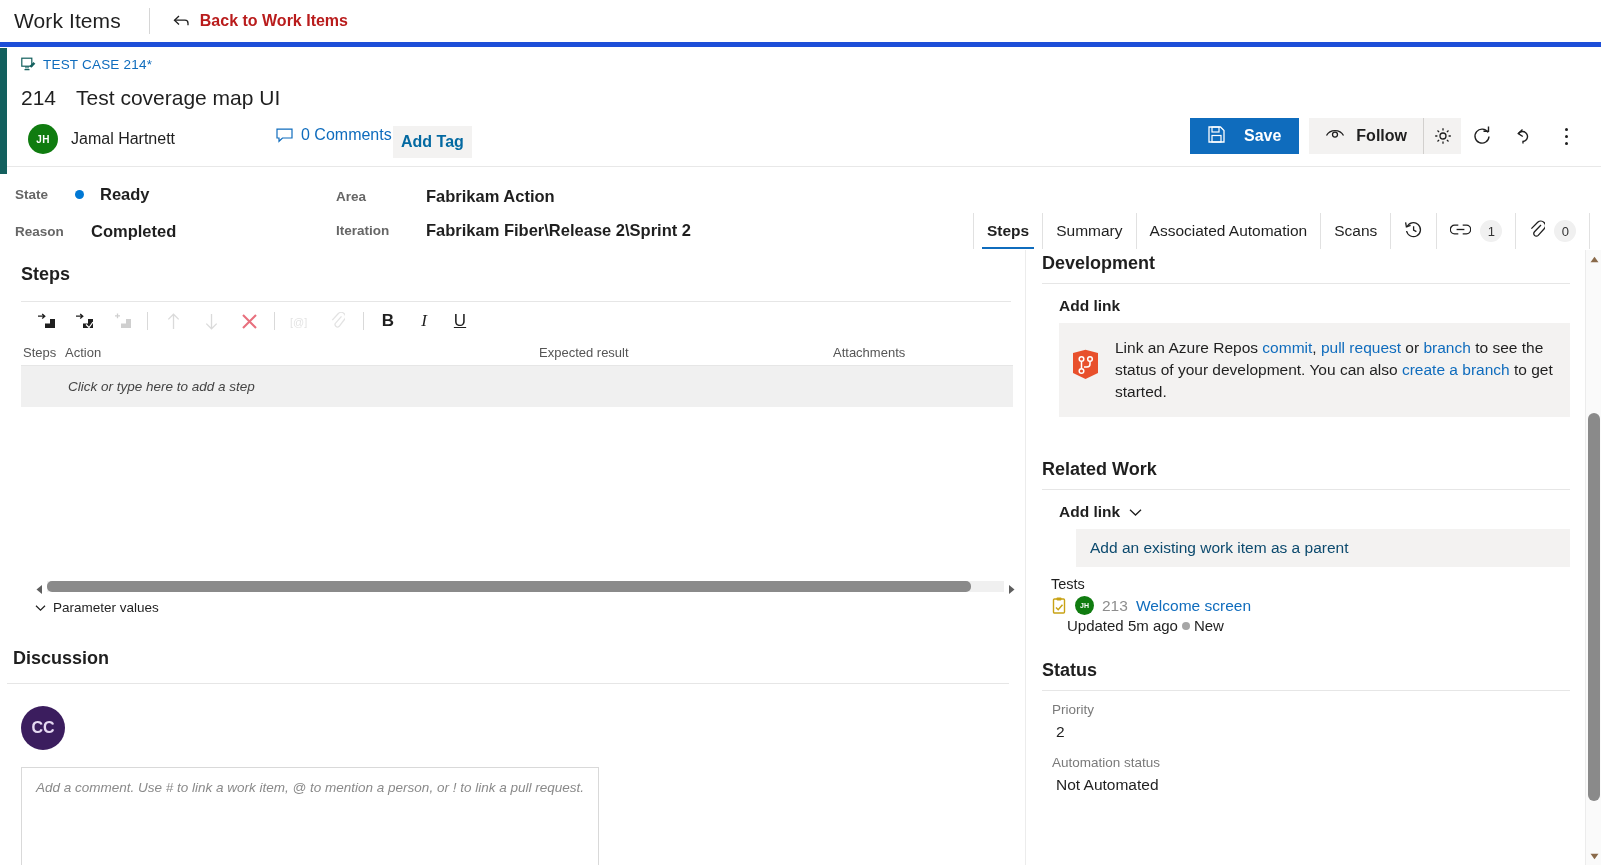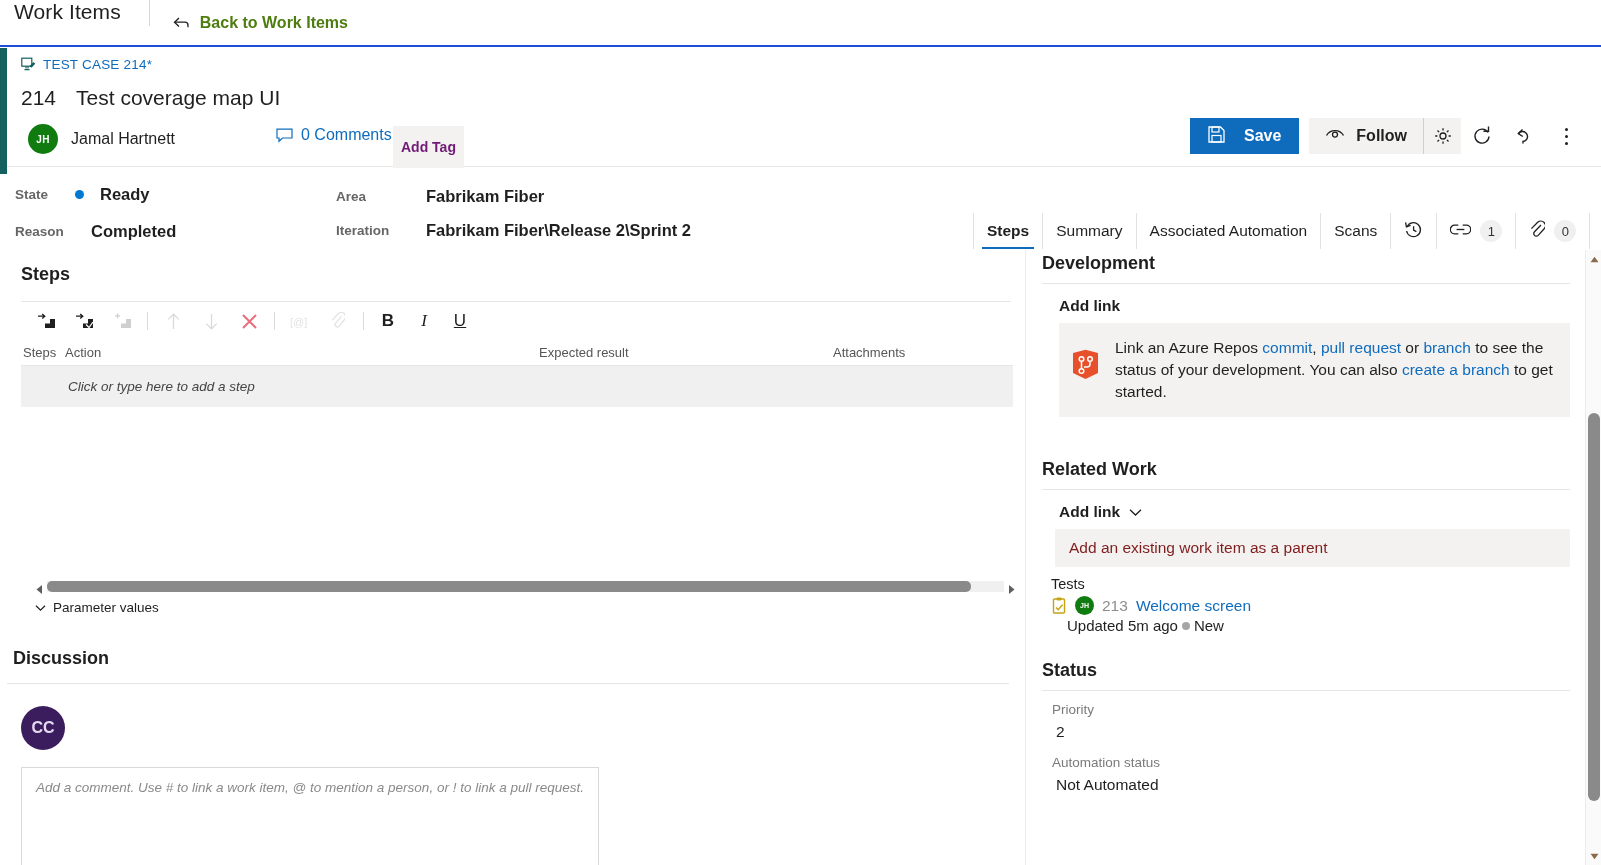--- a/index.html
+++ b/index.html
@@ -8,47 +8,47 @@
     background: #ffffff;
     font-family: "Liberation Sans", sans-serif;
     color: #1b1b1b;
     overflow: hidden;
   }
   .page { position: relative; width: 1601px; height: 865px; background:#fff; }
 
   
   .hubbar {
     position:absolute; left:0; top:0; width:1601px; height:47px;
-    background:#fff; border-bottom:2px solid #1d4ed8;
-    display:flex; 
+    background:#fff; border-bottom:5px solid #1d4ed8;
+    display:flex; align-items:center;
   }
   .hub-title { font-size:21px; font-weight:400; color:#1f1f1f; padding-left:14px; letter-spacing:.1px; }
   .hub-sep { width:1px; height:26px; background:#d6d6d6; margin:0 22px 0 28px; }
-  .back-link { display:flex; align-items:center; gap:10px; font-size:16px; font-weight:600; color:#4d7c0f; cursor:pointer; }
+  .back-link { display:flex; align-items:center; gap:10px; font-size:16px; font-weight:600; color:#b91c1c; cursor:pointer; }
   .back-arrow { width:18px; height:18px; display:inline-block; }
 
   
   .wi-accent { position:absolute; left:0; top:48px; width:7px; height:126px; background:#13605e; }
   .wi-header { position:absolute; left:7px; top:48px; width:1594px; height:119px; background:#fff; border-bottom:1px solid #e8e8e8; }
   .wi-type-row { position:absolute; left:14px; top:9px; display:flex; align-items:center; gap:7px; }
   .wi-type-icon { width:15px; height:15px; display:block; }
   .wi-type-text { font-size:13.5px; color:#0f6cbd; letter-spacing:.2px; cursor:pointer; }
   .wi-title-row { position:absolute; left:14px; top:38px; display:flex; align-items:baseline; gap:20px;justify-content:flex-end; }
   .wi-id { font-size:21px; color:#1f1f1f; }
   .wi-title { font-size:21px; color:#1f1f1f; cursor:text; }
   .wi-meta-row { position:absolute; left:21px; top:76px; display:flex; align-items:center; }
   .avatar {
     width:30px; height:30px; border-radius:50%; background:#107c10; color:#fff;
     display:flex; align-items:center; justify-content:center;
     font-size:10px; font-weight:600; letter-spacing:.3px;
   }
   .assignee { font-size:16px; color:#1f1f1f; margin-left:13px; cursor:pointer; }
   .comments-link { position:absolute; left:269px; top:78px; display:flex; align-items:center; gap:8px; color:#0f6cbd; font-size:16px; cursor:pointer; }
   .comment-bubble { width:17px; height:15px; }
-  .add-tag { position:absolute; left:386px; top:78px; background:#f3f2f1; color:#701a75; font-size:14px; font-weight:600; padding:13px 8px; cursor:pointer; }
+  .add-tag { position:absolute; left:386px; top:78px; background:#f3f2f1; color:#0369a1; font-size:16px; font-weight:600; padding:7px 8px; cursor:pointer; }
 
   
   .wi-actions { position:absolute; right:14px; top:70px; display:flex; align-items:center; }
   .btn-save {
     display:flex; align-items:center; gap:19px;
     background:#0f6cbd; color:#fff; height:36px; padding:0 18px;
     font-size:16px; font-weight:600; cursor:pointer; border:none;
   }
   .follow-group { display:flex; align-items:stretch; margin-left:10px; }
   .btn-follow { display:flex; align-items:center; gap:11px; background:#f3f2f1; height:36px; padding:0 16px; font-size:16px; font-weight:600; color:#1f1f1f; cursor:pointer; }
@@ -109,21 +109,21 @@
   
   .right-col { position:absolute; left:1026px; top:250px; width:560px; height:615px; background:#fff; }
   .rc-inner { padding:0 16px 0 16px; }
   .rc-h { font-size:18px; font-weight:700; color:#1f1f1f; padding-left:0px; }
   .rc-rule { height:1px; background:#e6e6e6; margin-top:9px; }
   .addlink-label { font-size:15.5px; font-weight:700; color:#1f1f1f; padding:13px 0 8px 17px; cursor:pointer; display:flex; align-items:center; gap:9px; }
   .dev-card { margin-left:17px; background:#f3f2f1; display:flex; gap:15px; padding:14px 16px 14px 12px; }
   .repo-icon { width:29px; height:31px; flex:0 0 auto; margin-top:12px; }
   .dev-text { font-size:15.5px; line-height:22px; color:#1f1f1f; }
   .dev-text a { color:#0f6cbd; text-decoration:none; cursor:pointer; }
-  .parent-card { margin-left:13px; background:#f3f2f1; padding:10px 14px; font-size:15.5px; color:#7f1d1d; cursor:pointer; }
+  .parent-card { margin-left:34px; background:#f3f2f1; padding:10px 14px; font-size:15.5px; color:#0c4a6e; cursor:pointer; }
   .tests-label { font-size:14.5px; color:#1f1f1f; padding:9px 0 4px 9px; }
   .rel-item { display:flex; align-items:center; gap:8px; padding-left:10px; }
   .rel-icon { width:15px; height:17px; }
   .avatar-sm { width:19px; height:19px; border-radius:50%; background:#107c10; color:#fff; display:flex; align-items:center; justify-content:center; font-size:7px; font-weight:700; }
   .rel-id { font-size:15.5px; color:#8d8d8d; }
   .rel-title { font-size:15.5px; color:#0f6cbd; cursor:pointer; }
   .rel-sub { font-size:15px; color:#1f1f1f; padding-left:25px; display:flex; align-items:center; gap:4px; margin-top:2px; }
   .rel-dot { width:8px; height:8px; border-radius:50%; background:#a6a6a6; display:inline-block; }
   .st-label { font-size:13.5px; color:#7a7a7a; padding-left:10px; }
   .st-value { font-size:15.5px; color:#1f1f1f; padding-left:14px; cursor:pointer; }
@@ -247,21 +247,21 @@
       <span class="field-label" style="width:60px;"><span>State</span></span>
       <span class="state-dot"></span>
       <span class="field-value" style="margin-left:16px;">Ready</span>
     </div>
     <div class="field" style="left:8px; top:47px;">
       <span class="field-label" style="width:76px;">Reason</span>
       <span class="field-value">Completed</span>
     </div>
     <div class="field" style="left:329px; top:12px;">
       <span class="field-label" style="width:90px;">Area</span>
-      <span class="field-value">Fabrikam Fiber</span>
+      <span class="field-value">Fabrikam Action</span>
     </div>
     <div class="field" style="left:329px; top:46px;">
       <span class="field-label" style="width:90px;">Iteration</span>
       <span class="field-value">Fabrikam Fiber\Release 2\Sprint 2</span>
     </div>
   </div>
 
   <div class="tabstrip">
     <div class="tab active">
         <span>Steps</span>

